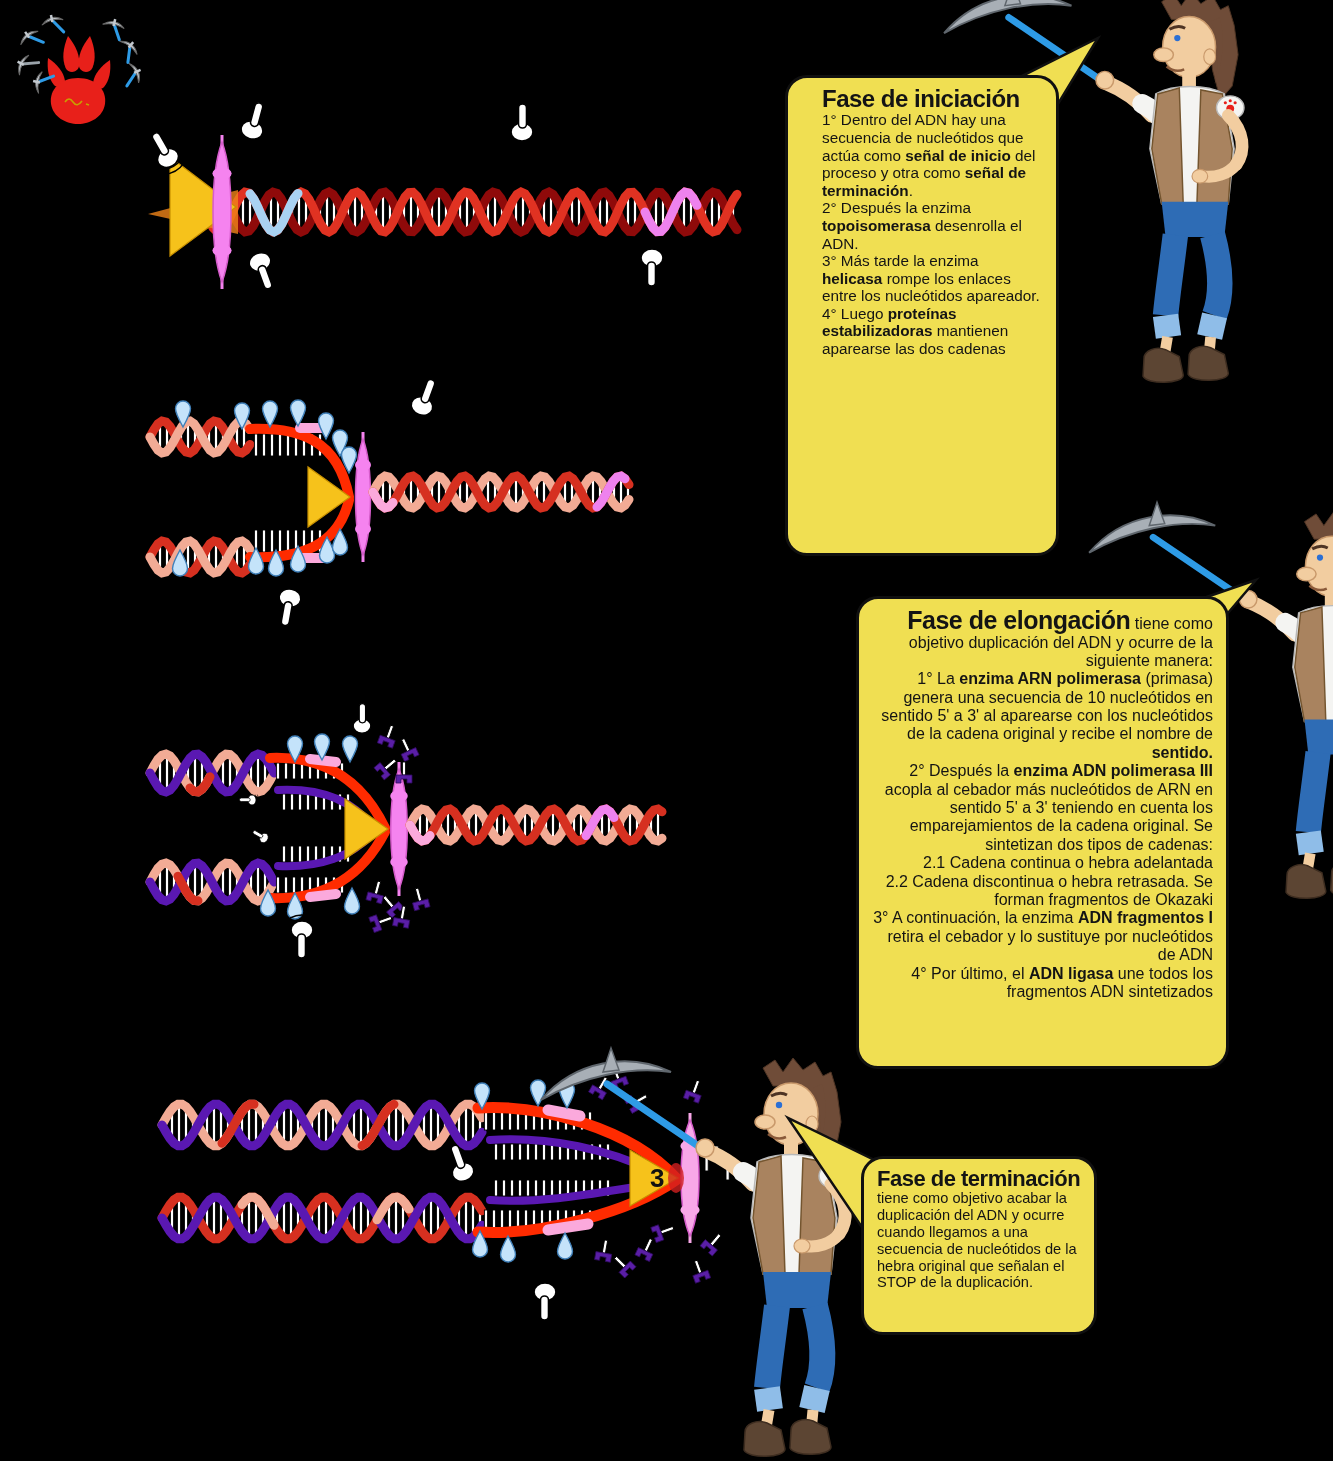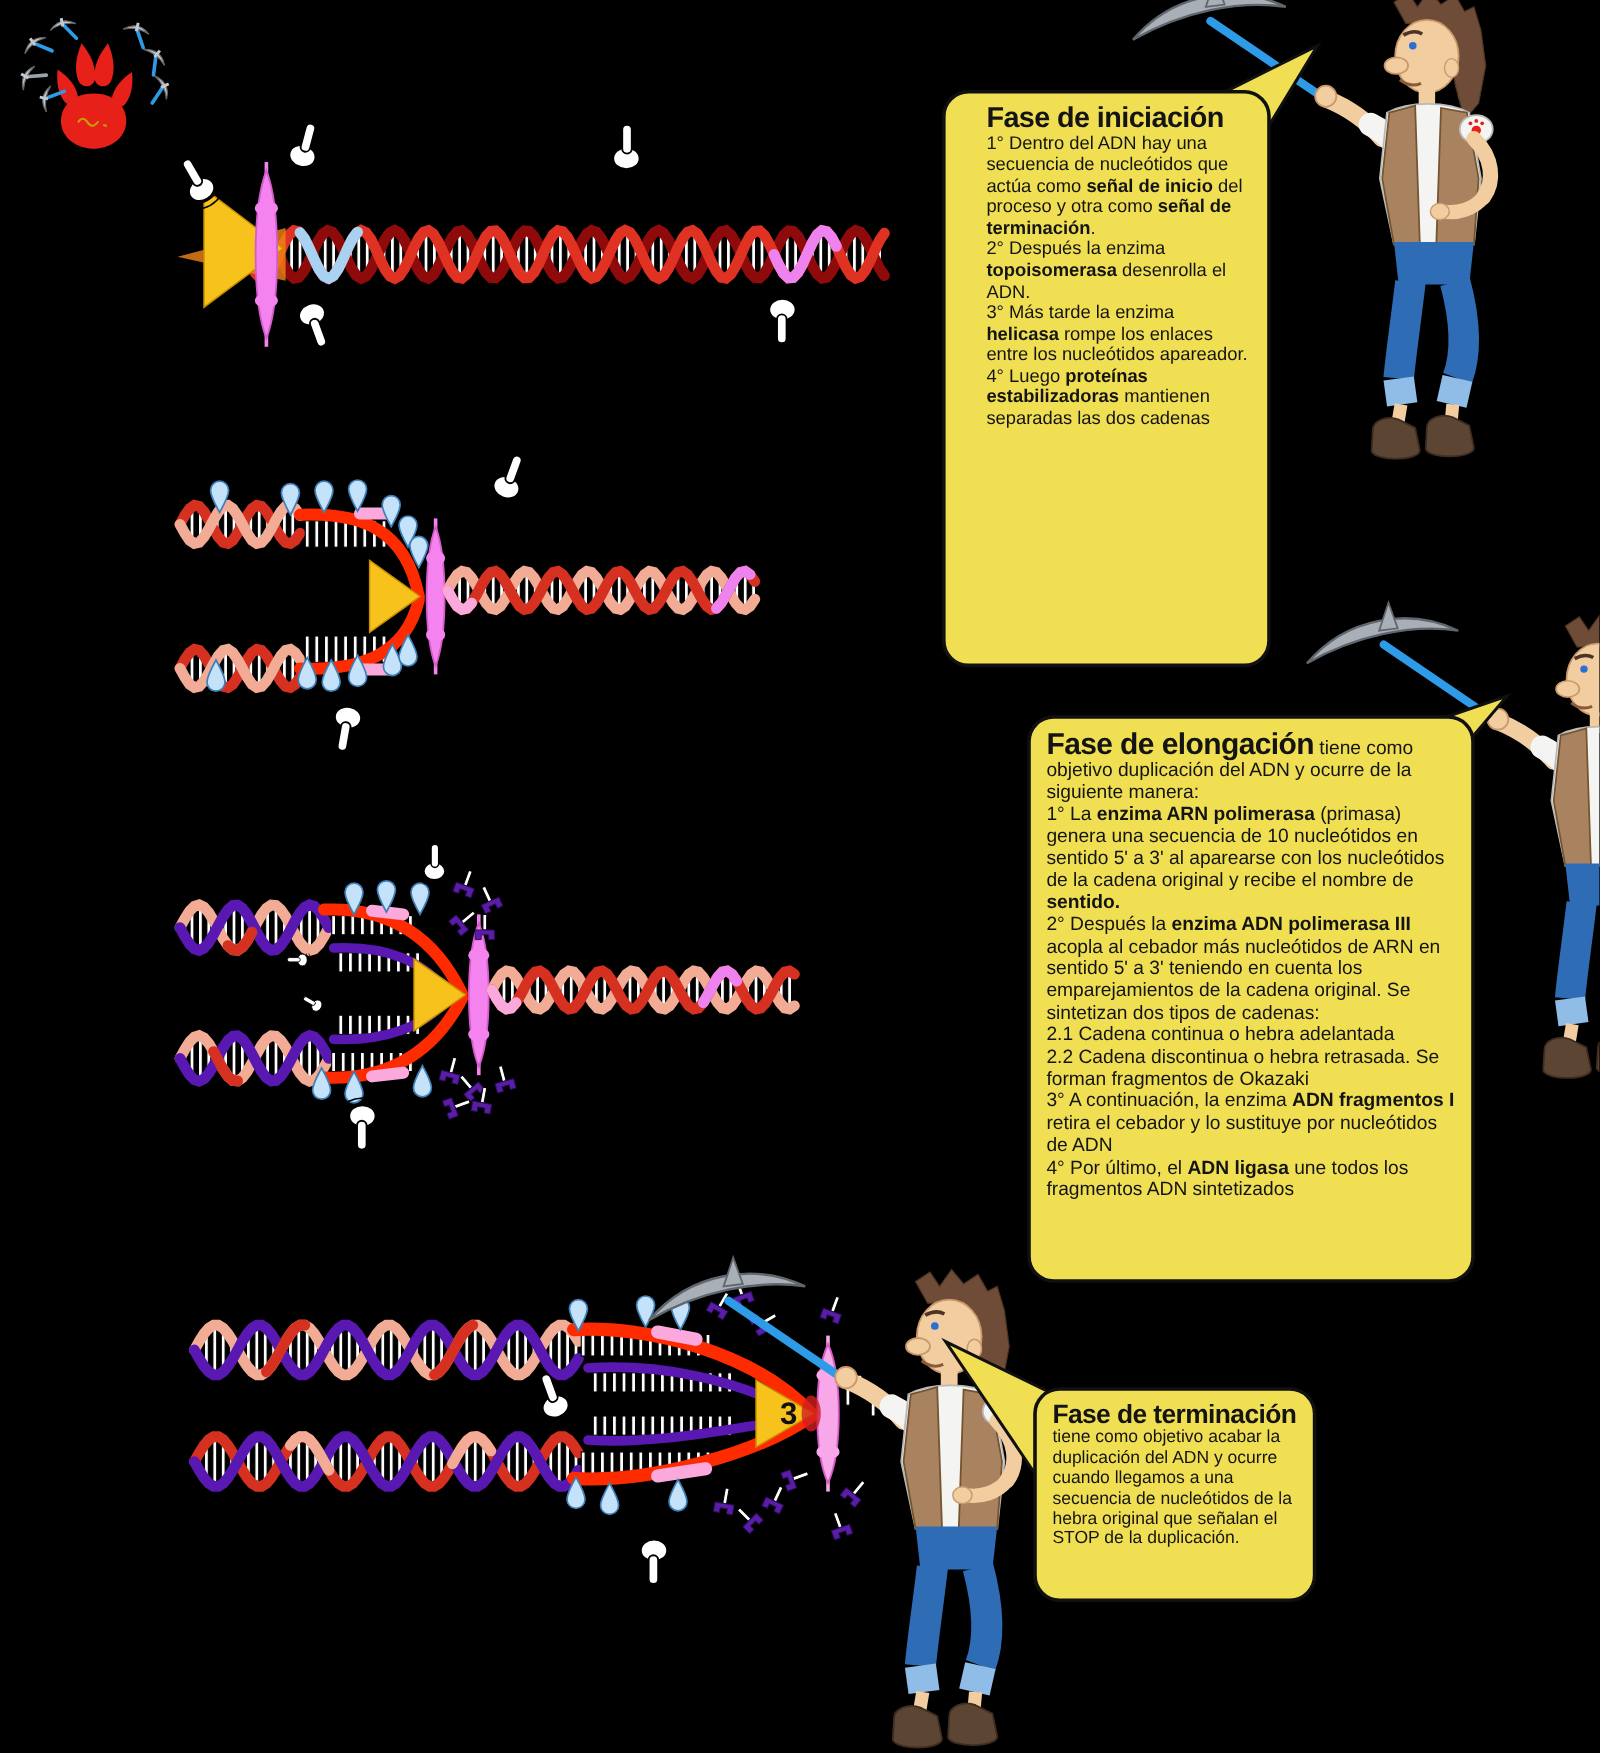--- a/index.html
+++ b/index.html
@@ -8,21 +8,21 @@
   #art{position:absolute;left:0;top:0;z-index:1;}
   .bubble{position:absolute;z-index:3;background:#F0DF52;border:3px solid #101010;border-radius:22px;
           color:#141414;box-sizing:border-box;padding:9px 13px;}
   .bubble p{margin:0;}
   .bubble p.gap{}
   .seg-h{font-weight:bold;display:block;line-height:1.02;letter-spacing:-0.5px;}
   .bubble.inline-title .seg-h{display:inline;}
   .seg-b{font-weight:bold;}
   #b1{left:785px;top:75px;width:274px;height:481px;font-size:15.3px;line-height:1.15;padding-left:34px;}
   #b1 .seg-h{font-size:24px;}
-  #b2{left:856px;top:596px;width:373px;height:473px;font-size:16px;line-height:1.15;}
+  #b2{left:856px;top:596px;width:373px;height:473px;font-size:16px;line-height:1.15;text-align:right;}
   #b2 .seg-h{font-size:25px;}
   #b3{left:861px;top:1156px;width:236px;height:179px;font-size:14.6px;line-height:1.15;}
   #b3 .seg-h{font-size:22px;}
 </style>
 </head>
 <body>
 
 <div class="canvas">
   <svg id="art" width="1333" height="1461" viewBox="0 0 1333 1461">
       <g transform="translate(18,14)">
@@ -798,21 +798,21 @@
     </svg>
 
   <div class="bubble" id="b1">
     <div class="bubble-body">
         <p>
           <span class="seg-h">Fase de iniciación</span>
         </p>
         <p><span>1° Dentro del ADN hay una secuencia de nucleótidos que actúa como </span><span class="seg-b">señal de inicio</span><span> del proceso y otra como </span><span class="seg-b">señal de terminación</span><span>.</span></p>
         <p class="gap"><span>2° Después la enzima </span><span class="seg-b">topoisomerasa</span><span> desenrolla el ADN.</span></p>
         <p class="gap"><span>3° Más tarde la enzima </span><span class="seg-b">helicasa</span><span> rompe los enlaces entre los nucleótidos apareador.</span></p>
-        <p class="gap"><span>4° Luego </span><span class="seg-b">proteínas estabilizadoras</span><span> mantienen separadas las dos cadenas</span></p>
+        <p class="gap"><span>4° Luego </span><span class="seg-b">proteínas estabilizadoras</span><span> mantienen aparearse las dos cadenas</span></p>
       </div>
   </div>
   <div class="bubble inline-title" id="b2">
     <div class="bubble-body">
         <p><span class="seg-h">Fase de elongación</span><span> tiene como objetivo duplicación del ADN y ocurre de la siguiente manera:</span></p>
         <p><span>1° La </span><span class="seg-b">enzima ARN polimerasa</span><span> (primasa) genera una secuencia de 10 nucleótidos en sentido 5' a 3' al aparearse con los nucleótidos de la cadena original y recibe el nombre de </span><span class="seg-b">sentido.</span></p>
         <p class="gap"><span>2° Después la </span><span class="seg-b">enzima ADN polimerasa III</span><span> acopla al cebador más nucleótidos de ARN en sentido 5' a 3' teniendo en cuenta los emparejamientos de la cadena original. Se sintetizan dos tipos de cadenas:</span></p>
         <p><span>2.1 Cadena continua o hebra adelantada</span></p>
         <p><span>2.2 Cadena discontinua o hebra retrasada. Se forman fragmentos de Okazaki</span></p>
         <p class="gap"><span>3° A continuación, la enzima </span><span class="seg-b">ADN fragmentos I</span><span> retira el cebador y lo sustituye por nucleótidos de ADN</span></p>

